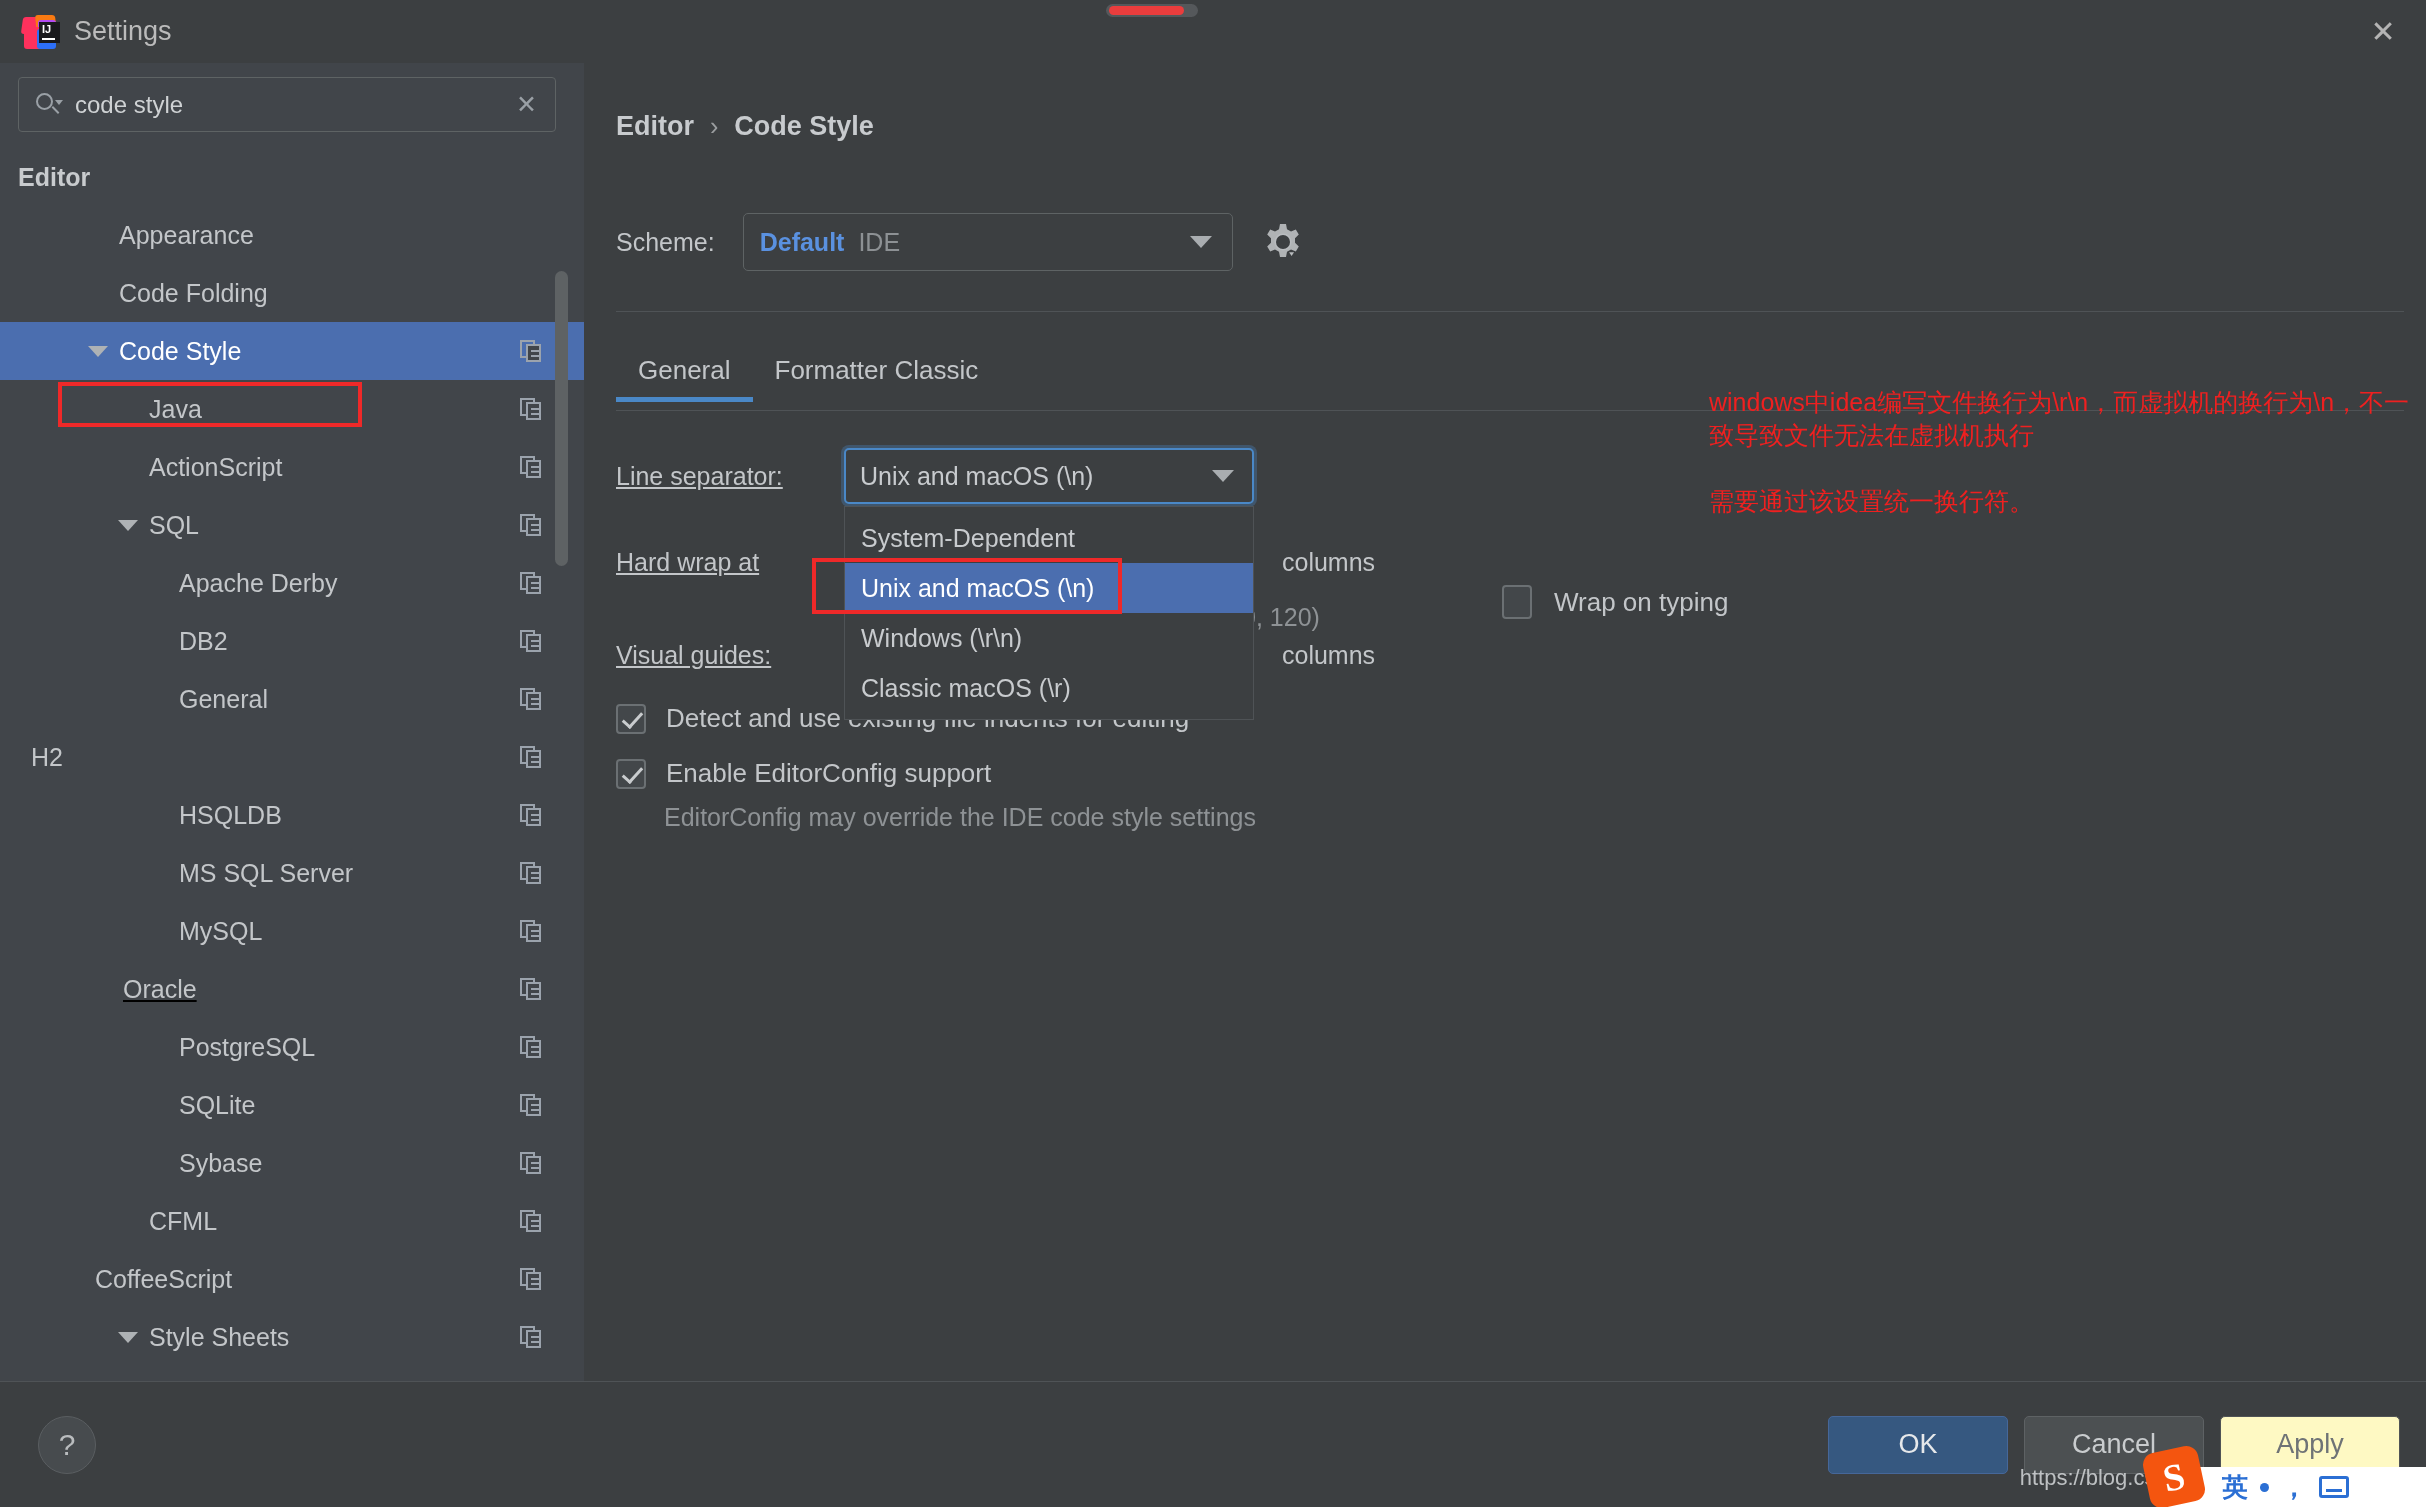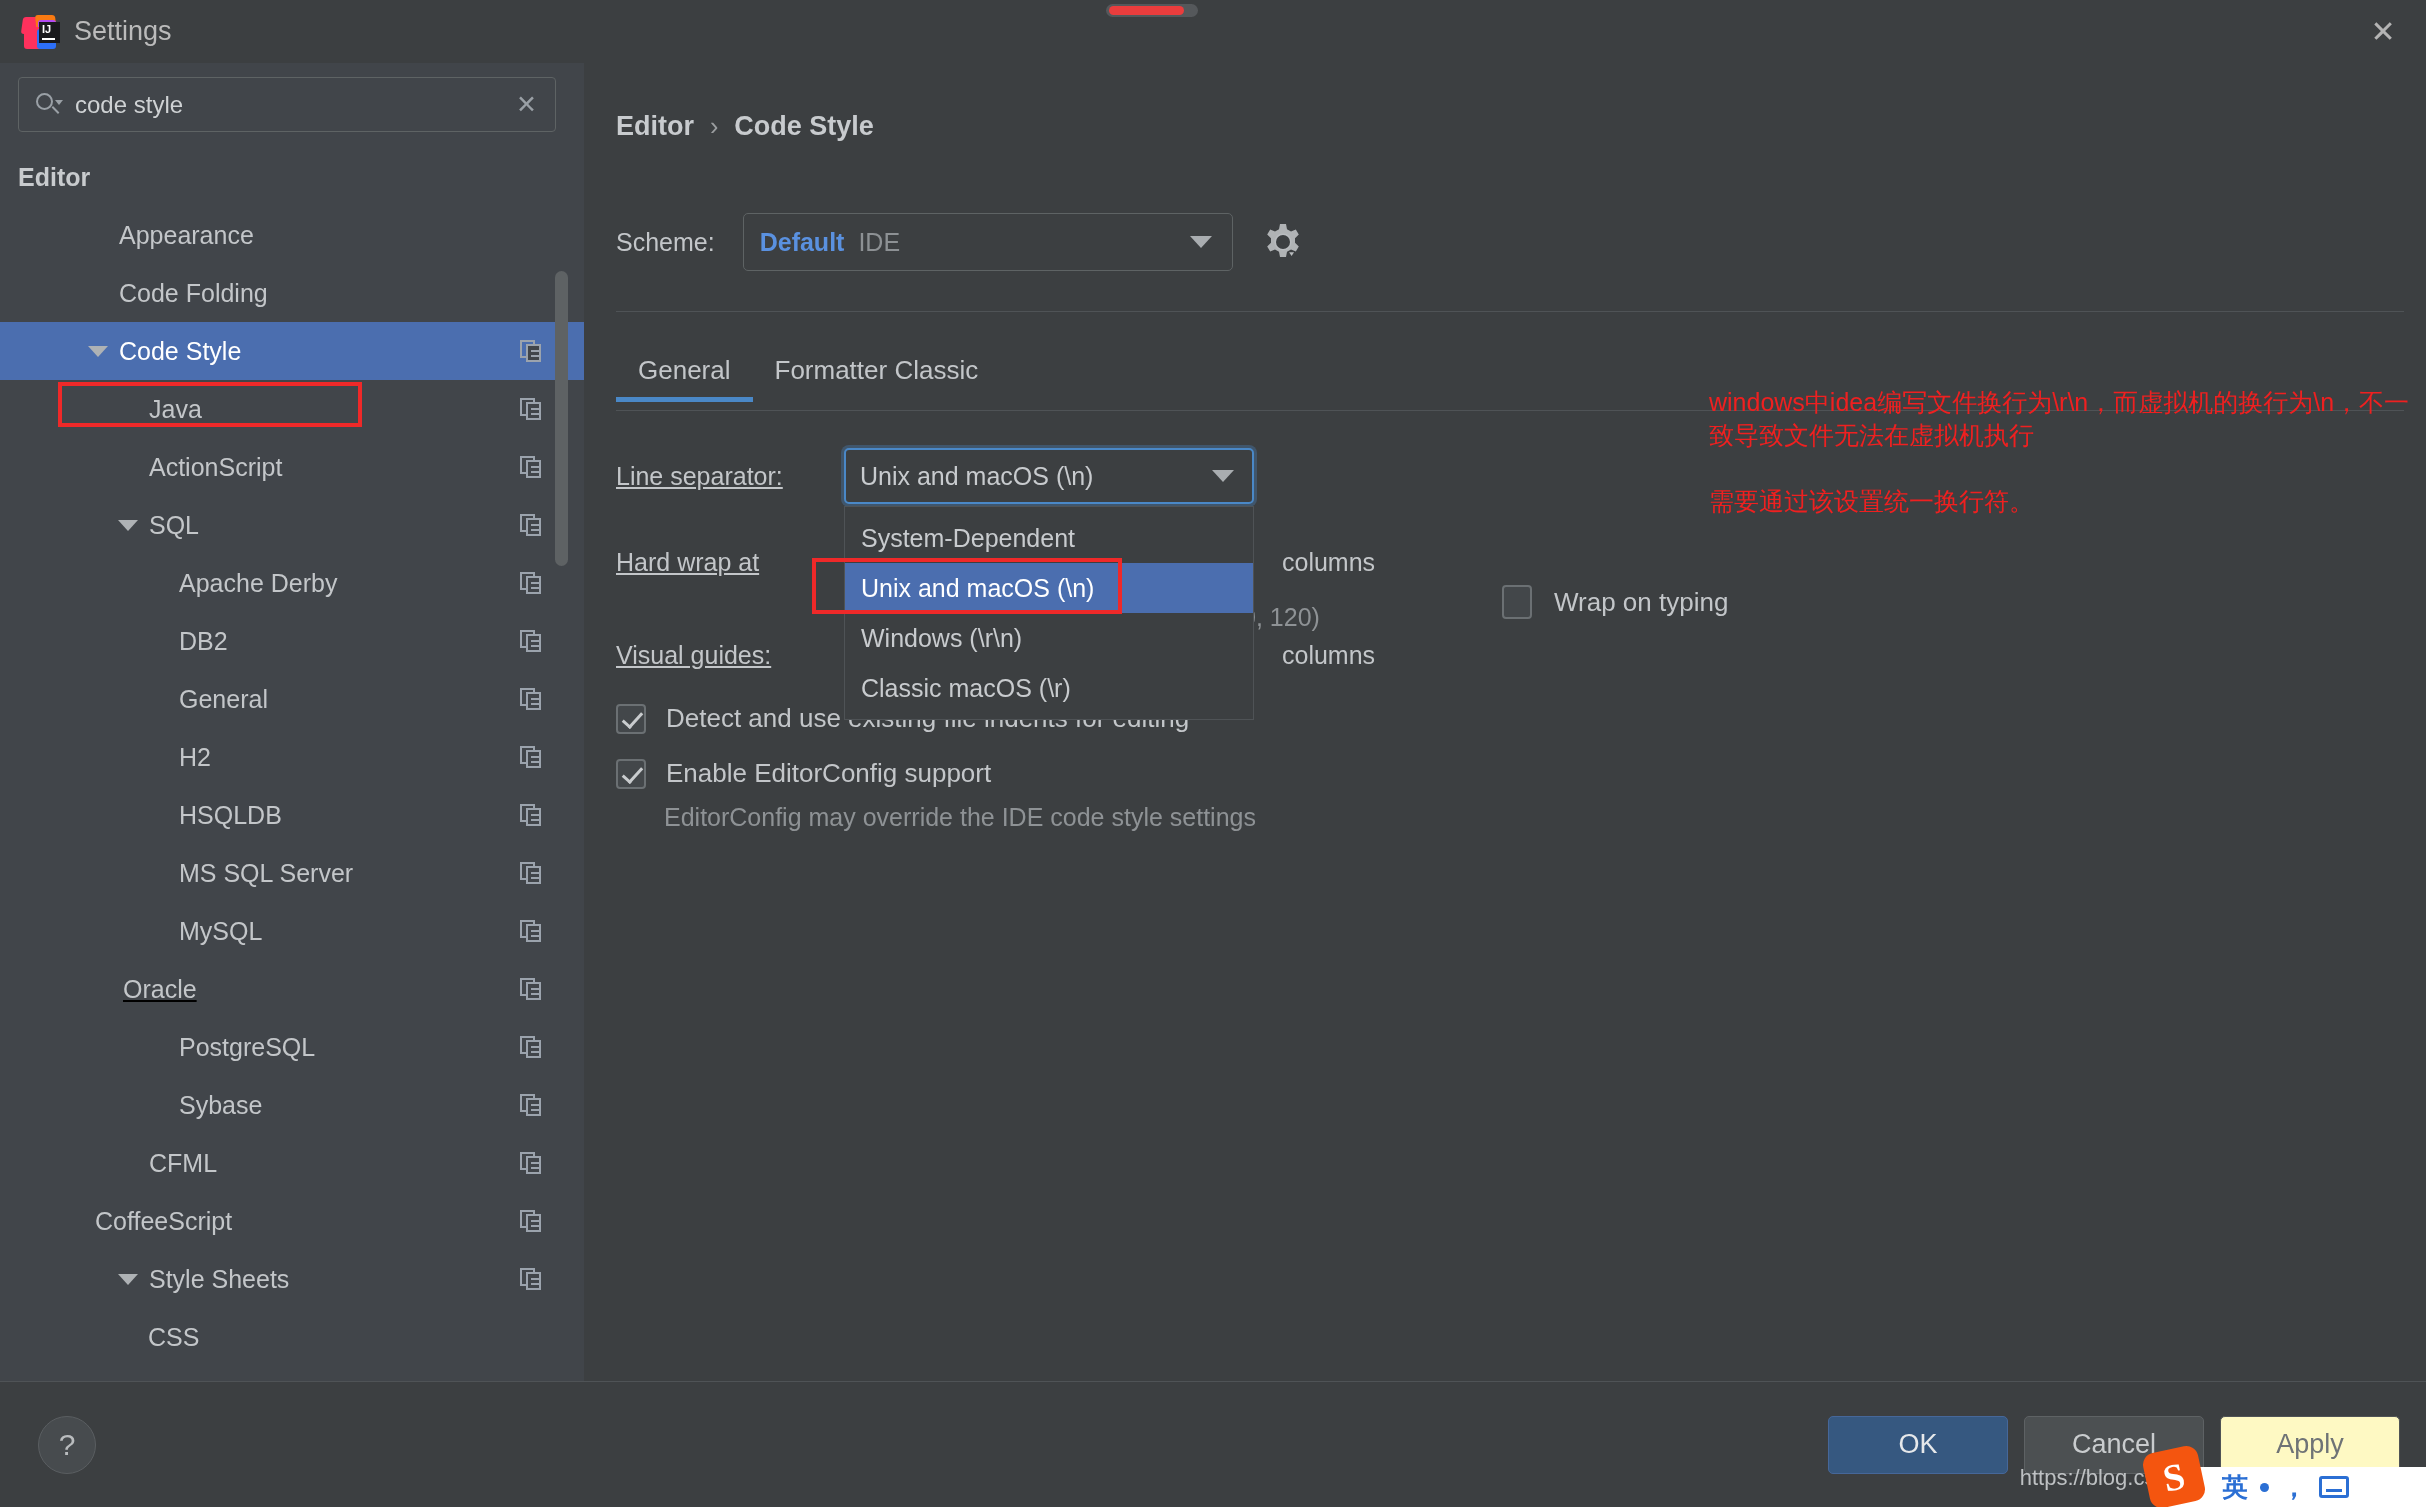--- a/index.html
+++ b/index.html
@@ -431,21 +431,21 @@
             </div>
           </div>
           <div class="tree-row" style="padding-left: 148px;">
             <div class="arrow hidden"></div>
             <div class="label">General</div>
             <div class="copy-icon">
               <div class="b1"></div>
               <div class="b2"></div>
             </div>
           </div>
-          <div class="tree-row" style="padding-left: 148px;">
+          <div class="tree-row" style="">
             <div class="arrow hidden"></div>
             <div class="label">H2</div>
             <div class="copy-icon">
               <div class="b1"></div>
               <div class="b2"></div>
             </div>
           </div>
           <div class="tree-row" style="padding-left: 148px;">
             <div class="arrow hidden"></div>
             <div class="label">HSQLDB</div>
@@ -474,20 +474,28 @@
             <div class="arrow hidden"></div>
             <div class="label">Oracle</div>
             <div class="copy-icon">
               <div class="b1"></div>
               <div class="b2"></div>
             </div>
           </div>
           <div class="tree-row" style="padding-left: 148px;">
             <div class="arrow hidden"></div>
             <div class="label">PostgreSQL</div>
+            <div class="copy-icon">
+              <div class="b1"></div>
+              <div class="b2"></div>
+            </div>
+          </div>
+          <div class="tree-row" style="padding-left: 148px;">
+            <div class="arrow hidden"></div>
+            <div class="label">SQLite</div>
             <div class="copy-icon">
               <div class="b1"></div>
               <div class="b2"></div>
             </div>
           </div>
           <div class="tree-row" style="padding-left: 148px;">
             <div class="arrow hidden"></div>
             <div class="label">Sybase</div>
             <div class="copy-icon">
               <div class="b1"></div>

